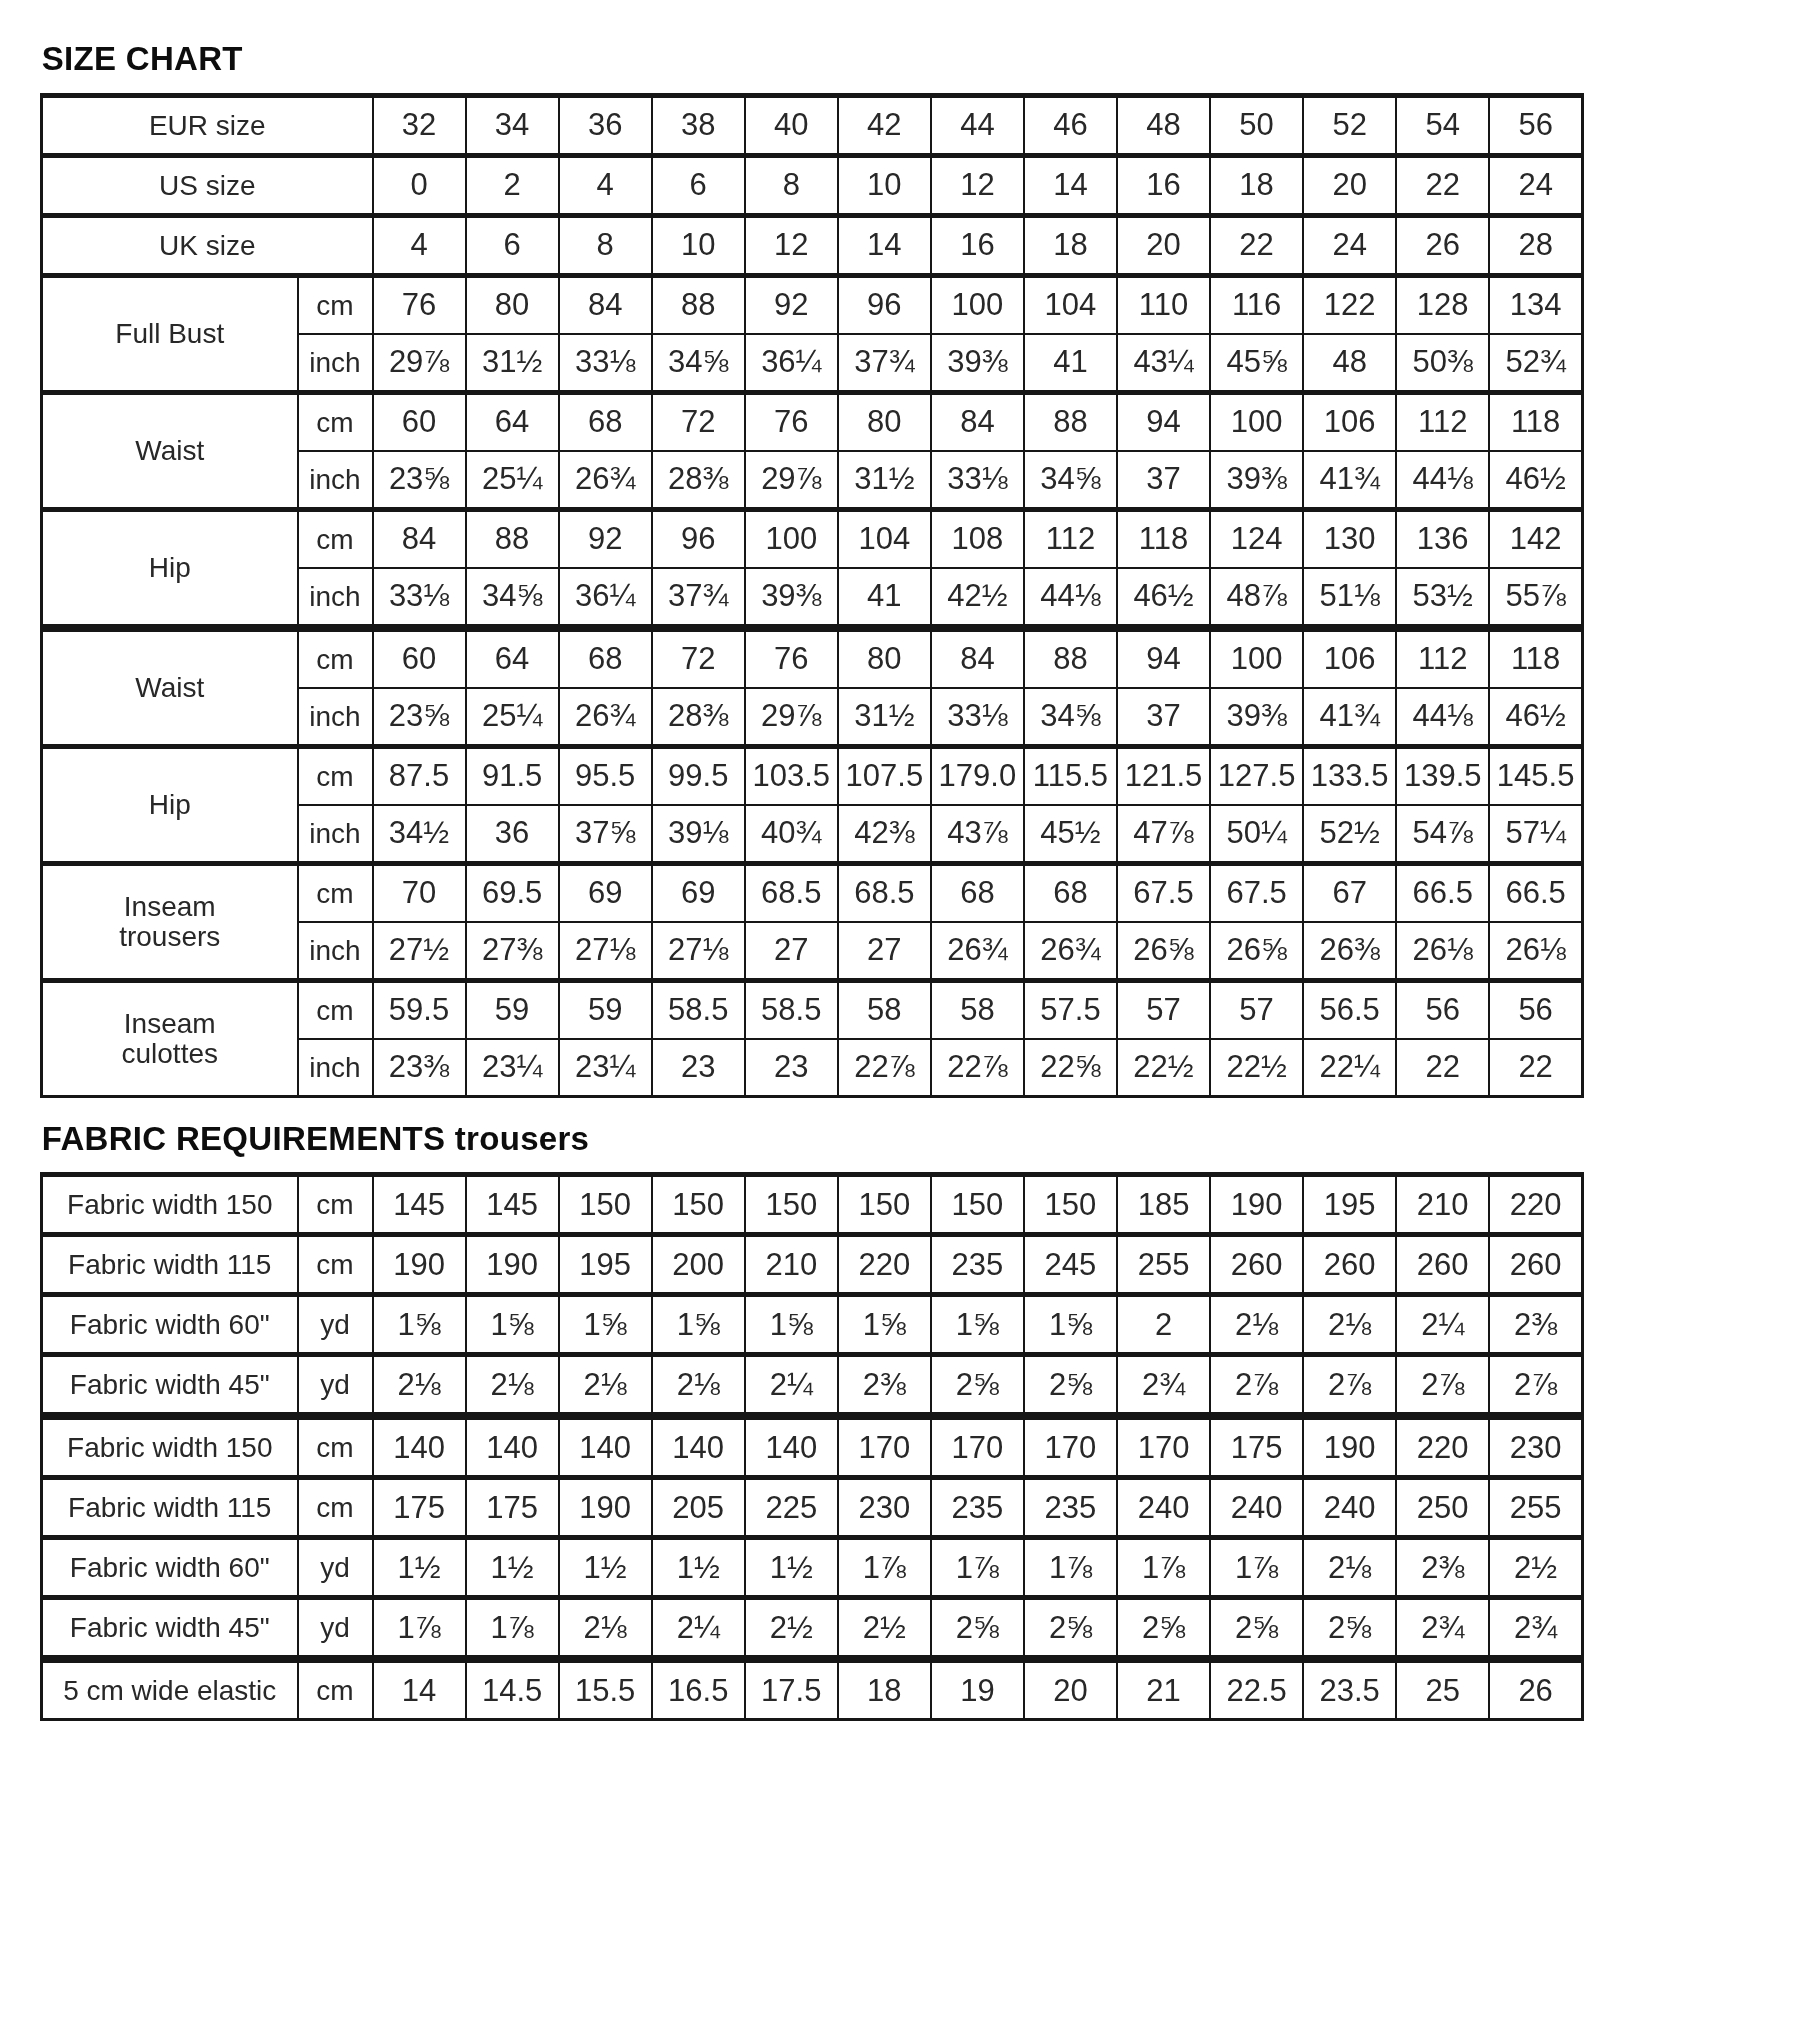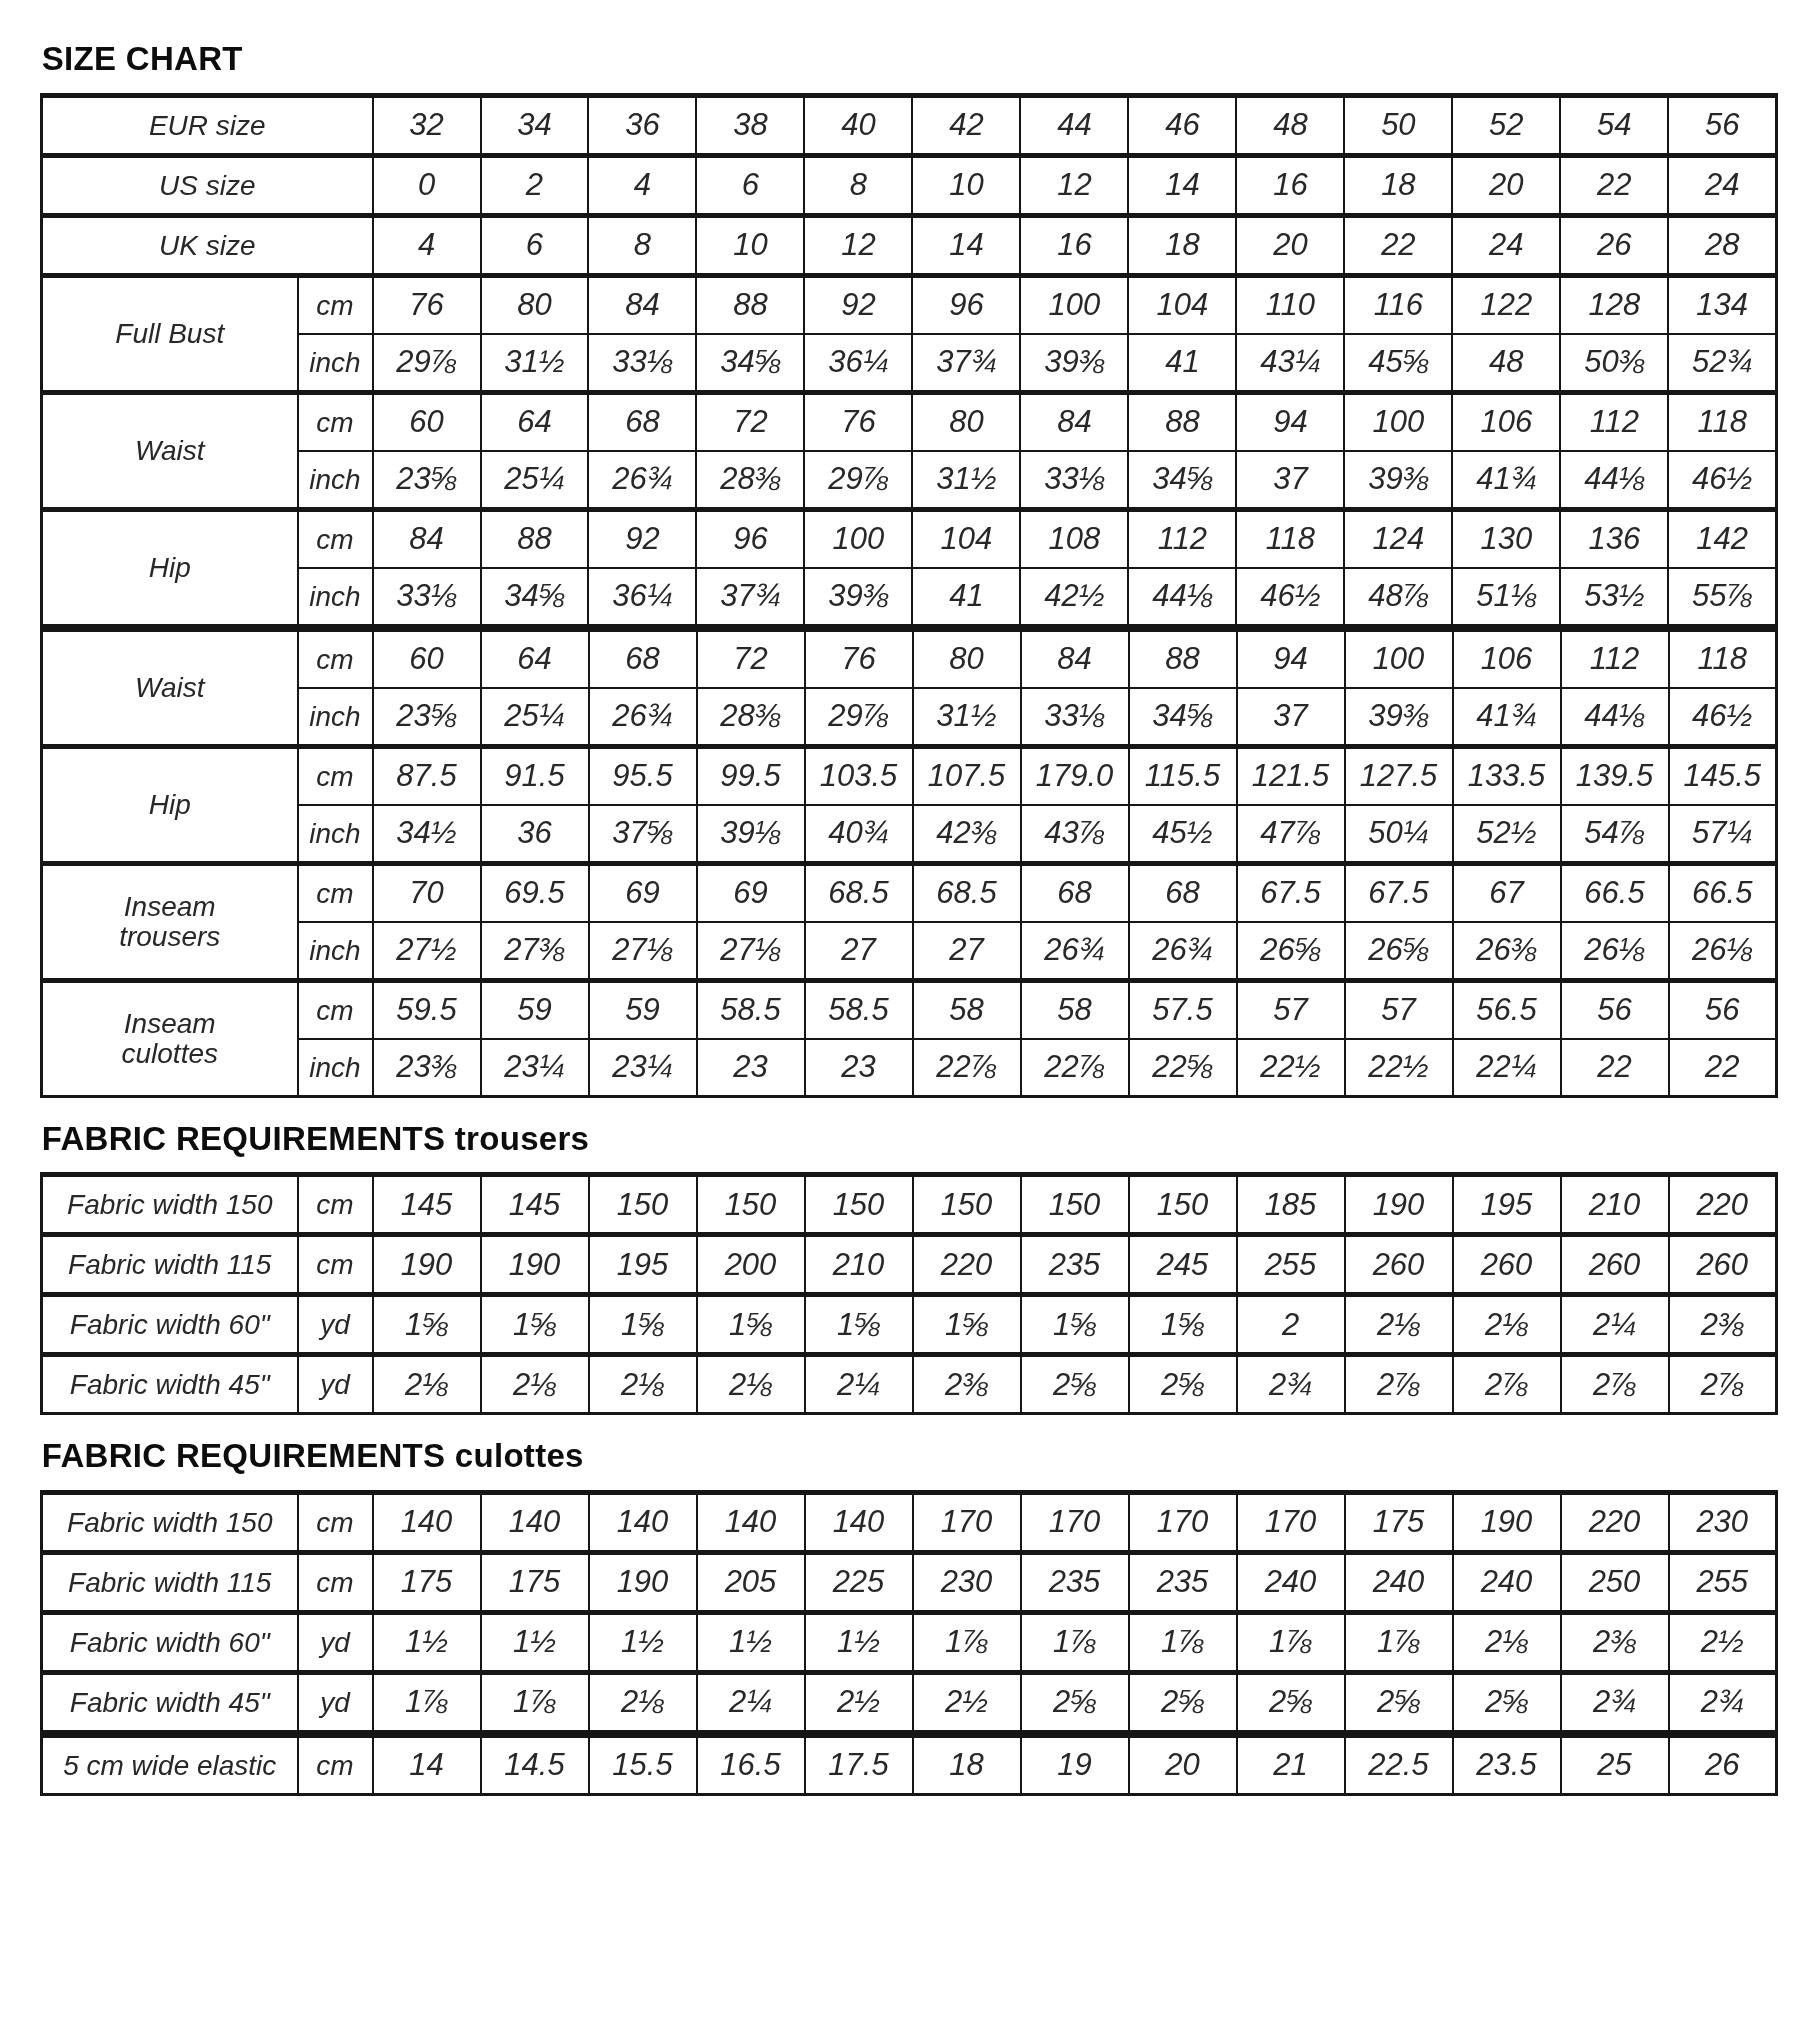--- a/index.html
+++ b/index.html
@@ -21,23 +21,22 @@
     font-weight: 700;
     color: #0d0d0d;
     letter-spacing: 0.3px;
   }
   .sheet > h2.section-heading:first-child {
     margin-top: 7.3px;
   }
   table.grid {
     border-collapse: collapse;
     table-layout: fixed;
-    width: 1738px;
+    width: 1544px;
     border: 3.6px solid #161616;
-    font-style: italic;
   }
   table.grid td {
     border: 2.7px solid #161616;
     height: 55px;
     padding: 0 1.8px;
     text-align: center;
     vertical-align: middle;
     font-size: 31px;
     font-weight: 300;
     color: #282828;
@@ -469,21 +468,20 @@
           <td class="value-cell">2⅝</td>
           <td class="value-cell">2¾</td>
           <td class="value-cell">2⅞</td>
           <td class="value-cell">2⅞</td>
           <td class="value-cell">2⅞</td>
           <td class="value-cell">2⅞</td>
         </tr>
       </tbody>
     </table>
 
-  <h2 class="section-heading">FABRIC REQUIREMENTS culottes</h2>
   <table class="grid">
       <colgroup>
         <col style="width: 256px;">
         <col style="width: 75px;">
         <col>
         <col>
         <col>
         <col>
         <col>
         <col>

